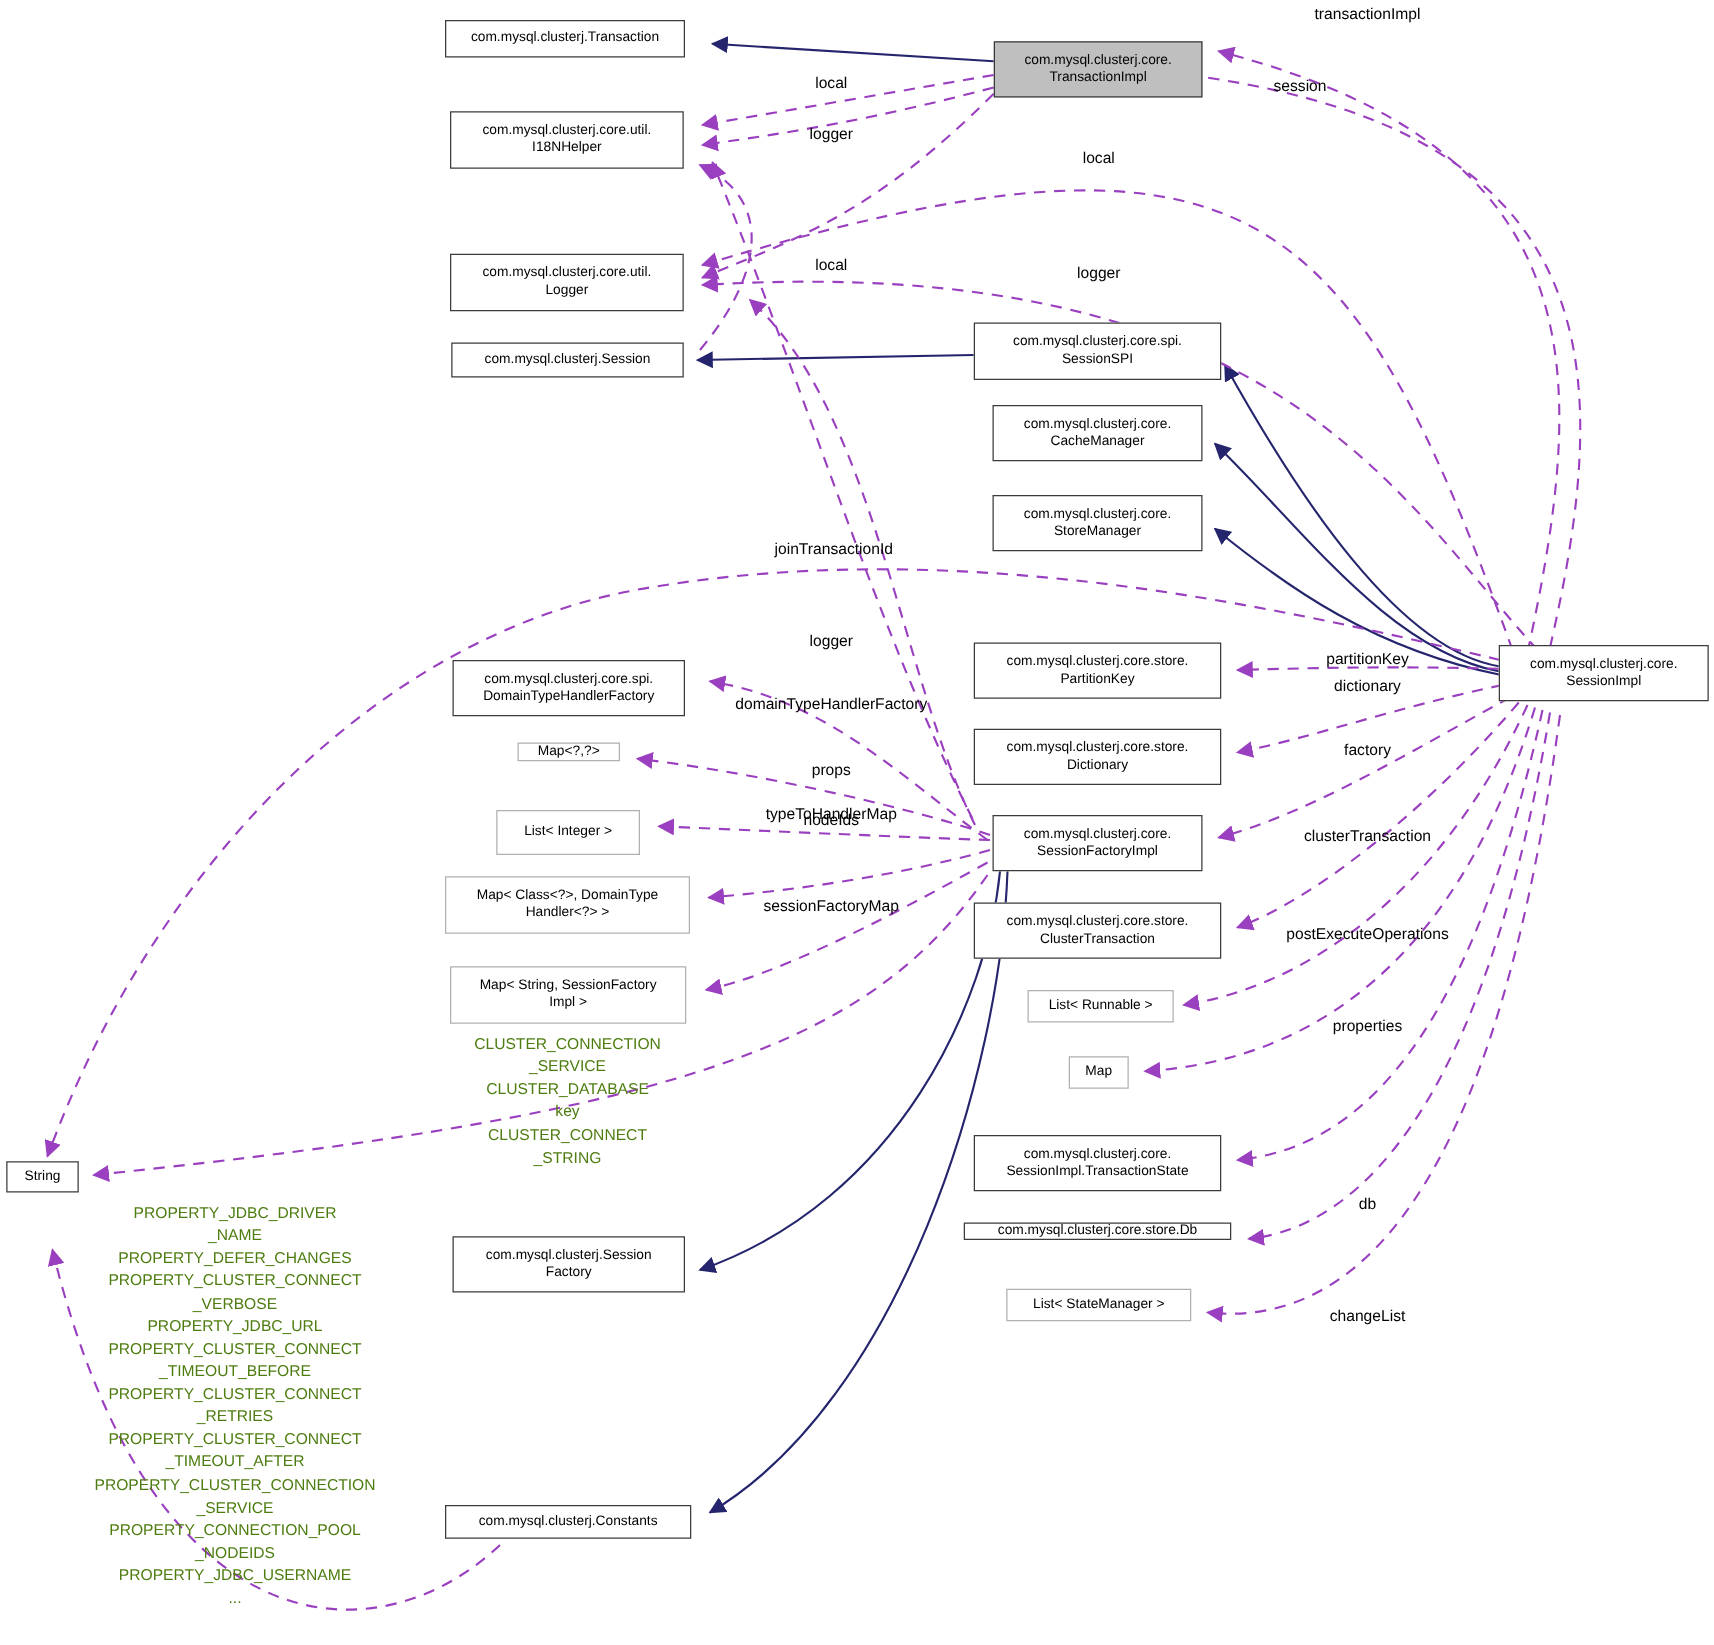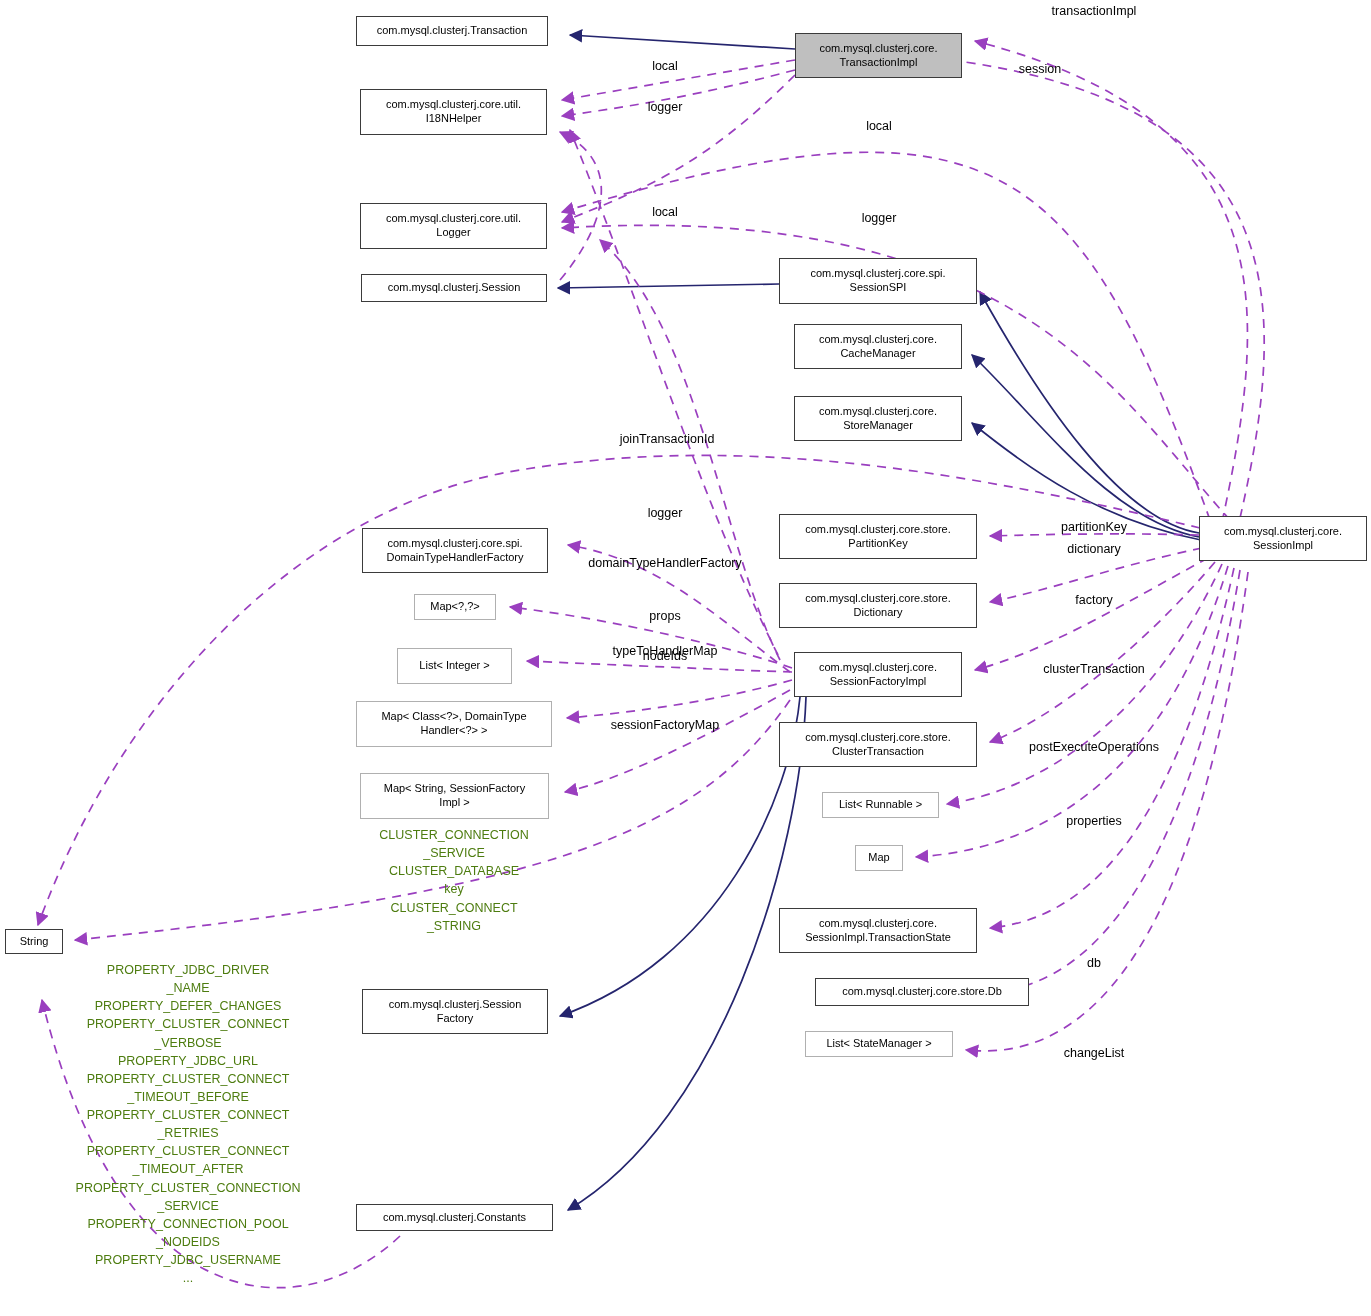--- a/index.html
+++ b/index.html
@@ -145,36 +145,36 @@
   <div class="node thick" style="left:794px;top:396px;width:168px;height:45px;">com.mysql.clusterj.core.
 StoreManager</div>
   <div class="node thick" style="left:1199px;top:516px;width:168px;height:45px;">com.mysql.clusterj.core.
 SessionImpl</div>
   <div class="node thick" style="left:362px;top:528px;width:186px;height:45px;">com.mysql.clusterj.core.spi.
 DomainTypeHandlerFactory</div>
   <div class="node thick" style="left:779px;top:514px;width:198px;height:45px;">com.mysql.clusterj.core.store.
 PartitionKey</div>
   <div class="node thick" style="left:779px;top:583px;width:198px;height:45px;">com.mysql.clusterj.core.store.
 Dictionary</div>
-  <div class="node generic" style="left:414px;top:594px;width:82px;height:26px;">Map&lt;?,?&gt;</div>
+  <div class="node generic" style="left:414px;top:594px;width:82px;height:15px;">Map&lt;?,?&gt;</div>
   <div class="node generic" style="left:397px;top:648px;width:115px;height:36px;">List&lt; Integer &gt;</div>
   <div class="node thick" style="left:794px;top:652px;width:168px;height:45px;">com.mysql.clusterj.core.
 SessionFactoryImpl</div>
   <div class="node generic" style="left:356px;top:701px;width:196px;height:46px;">Map&lt; Class&lt;?&gt;, DomainType
 Handler&lt;?&gt; &gt;</div>
   <div class="node thick" style="left:779px;top:722px;width:198px;height:45px;">com.mysql.clusterj.core.store.
 ClusterTransaction</div>
   <div class="node generic" style="left:360px;top:773px;width:189px;height:46px;">Map&lt; String, SessionFactory
 Impl &gt;</div>
   <div class="node generic" style="left:822px;top:792px;width:117px;height:26px;">List&lt; Runnable &gt;</div>
   <div class="node generic" style="left:855px;top:845px;width:48px;height:26px;">Map</div>
   <div class="node thick" style="left:779px;top:908px;width:198px;height:45px;">com.mysql.clusterj.core.
 SessionImpl.TransactionState</div>
   <div class="node thick" style="left:5px;top:929px;width:58px;height:25px;">String</div>
-  <div class="node thick" style="left:771px;top:978px;width:214px;height:28px;margin-left:44px;">com.mysql.clusterj.core.store.Db</div>
+  <div class="node thick" style="left:771px;top:978px;width:214px;height:14px;">com.mysql.clusterj.core.store.Db</div>
   <div class="node thick" style="left:362px;top:989px;width:186px;height:45px;">com.mysql.clusterj.Session
 Factory</div>
   <div class="node generic" style="left:805px;top:1031px;width:148px;height:26px;">List&lt; StateManager &gt;</div>
   <div class="node thick" style="left:356px;top:1204px;width:197px;height:27px;">com.mysql.clusterj.Constants</div>
 
   <div class="edge-label" style="left:1094px;top:3px;">transactionImpl</div>
   <div class="edge-label" style="left:1040px;top:61px;">session</div>
   <div class="edge-label" style="left:665px;top:58px;">local</div>
   <div class="edge-label" style="left:879px;top:118px;">local</div>
   <div class="edge-label" style="left:665px;top:99px;">logger</div>

